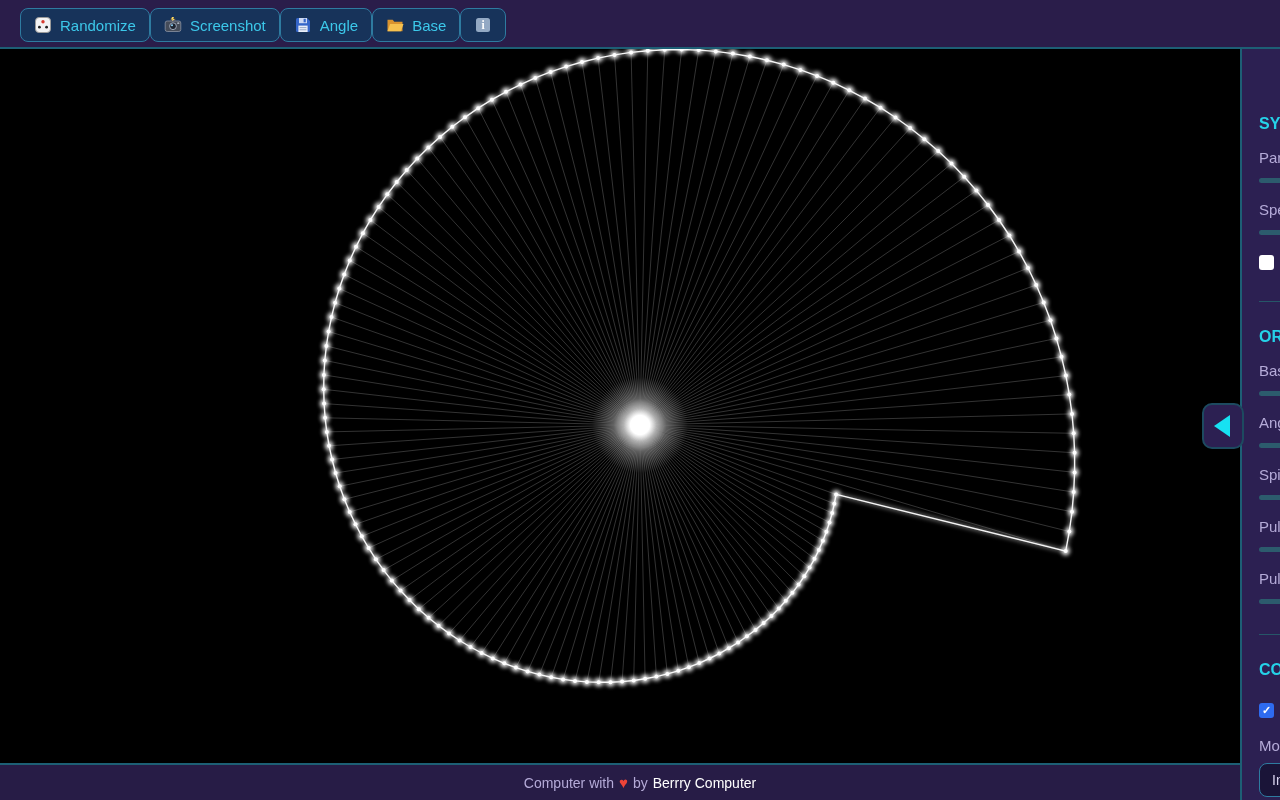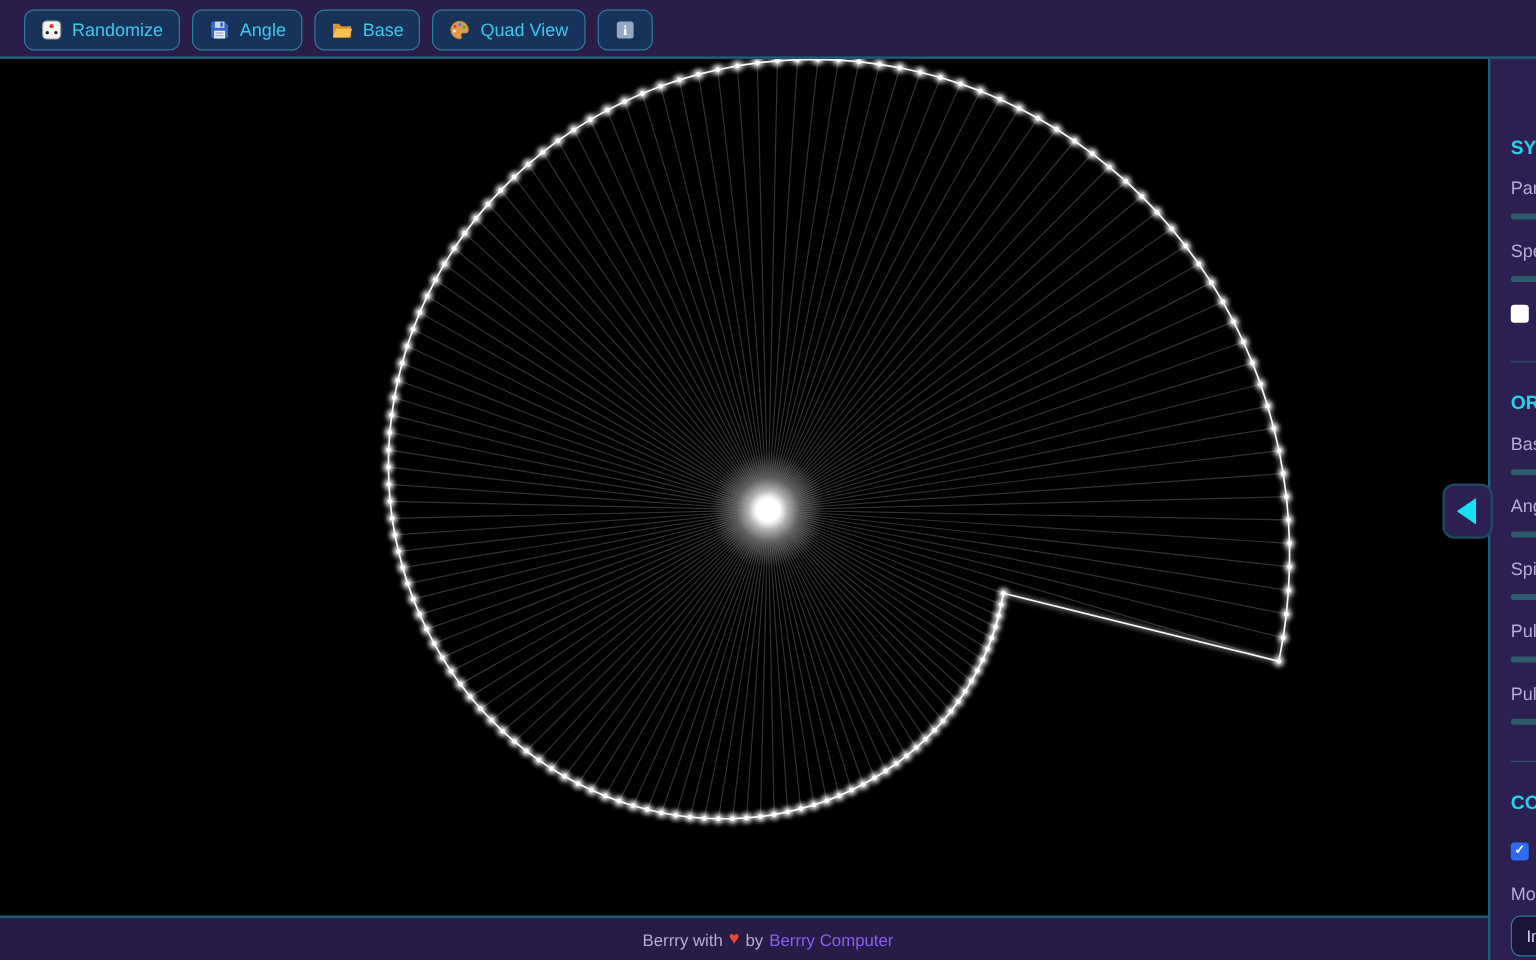--- a/index.html
+++ b/index.html
@@ -3,40 +3,40 @@
 <meta charset="utf-8">
 <style>
   * { margin:0; padding:0; box-sizing:border-box; }
   html,body { width:1280px; height:800px; overflow:hidden; background:#000;
     font-family:"Liberation Sans", sans-serif; }
   .stage { position:relative; width:1280px; height:800px; }
 
   
   .toolbar { position:absolute; left:0; top:0; width:1280px; height:49px;
     background:#2a1d4a; border-bottom:2px solid #1d5f75; z-index:30;
-    display:flex; align-items:flex-start; padding:8px 0 0 20px; gap:10px; }
+    display:flex; align-items:flex-start; padding:8px 0 0 20px; }
   .tb-btn { height:34px; display:inline-flex; align-items:center; gap:8px;
     padding:0 13px; background:#17335a; border:1.5px solid #2e7ba0; border-radius:8px;
     color:#3cc8ea; font-size:15px; font-family:"Liberation Sans", sans-serif;
     cursor:pointer; white-space:nowrap; }
   .tb-btn .icon { display:inline-flex; width:18px; height:18px; }
   .tb-btn.icon-only { padding:0 13px; }
 
   
   .canvas-wrap { position:absolute; left:0; top:49px; width:1240px; height:714px;
     background:#000; z-index:1; }
   .canvas-wrap svg { display:block; }
 
   
   .footer { position:absolute; left:0; top:763px; width:1280px; height:37px;
     background:#271c46; border-top:2px solid #1d5f75; z-index:2;
     display:flex; align-items:center; justify-content:center;
     font-size:14px; color:#b5abd8; gap:5px; }
   .footer .heart { color:#ee4438; font-size:15px; }
-  .footer a { color:#8b5cf6; text-decoration:none; cursor:pointer; }
+  .footer a { color:#ffffff; text-decoration:none; cursor:pointer; }
 
   
   .sidebar { position:absolute; left:1240px; top:49px; width:300px; height:751px;
     background:#2c2052; border-left:2px solid #1d5f75; z-index:10;
     padding:66px 20px 0 17px; color:#b5abd8; overflow:hidden; }
   .sb-heading { color:#25d2e8; font-size:16px; font-weight:bold; margin-bottom:16px; }
   .sb-row { margin-bottom:18px; }
   .sb-label { display:block; font-size:15px; color:#b5abd8; margin-bottom:12px; }
   .sb-track { width:252px; height:5px; background:#2c5b6d; border-radius:3px; cursor:pointer; }
   .sb-check { display:inline-block; width:15px; height:15px; background:#ffffff;
@@ -69,20 +69,33 @@
         <svg viewBox="0 0 18 18" width="18" height="18">
             <rect x="1.5" y="1.5" width="15" height="15" rx="3.5" fill="#f3f3f3" stroke="#9a9a9a"></rect>
             <circle cx="9" cy="5.8" r="1.7" fill="#d63b2f"></circle>
             <circle cx="5.4" cy="11.2" r="1.4" fill="#232323"></circle>
             <circle cx="12.6" cy="11.2" r="1.4" fill="#232323"></circle>
           </svg>
       </span>
       <span>Randomize</span>
     </button>
 
+    <button class="tb-btn">
+      <span class="icon">
+        <svg viewBox="0 0 18 18" width="18" height="18">
+            <rect x="6" y="2.3" width="6" height="4" rx="1" fill="#39404d"></rect>
+            <polygon points="8,1 10,1 9.2,3 11,3 7.6,6 8.6,3.4 7,3.4" fill="#ffd75e"></polygon>
+            <rect x="1.2" y="5" width="15.6" height="10.5" rx="2" fill="#454c59" stroke="#8b93a3" stroke-width="0.8"></rect>
+            <circle cx="9" cy="10.2" r="3.4" fill="#1d2430" stroke="#aab3c5" stroke-width="0.9"></circle>
+            <circle cx="8" cy="9.2" r="1" fill="#8fd8ff"></circle>
+            <rect x="13.2" y="6.4" width="2.2" height="1.4" rx="0.5" fill="#c9d1de"></rect>
+          </svg>
+      </span>
+      <span>Screenshot</span>
+    </button>
 
     <button class="tb-btn">
       <span class="icon">
         <svg viewBox="0 0 18 18" width="18" height="18">
             <path d="M2 3.5 Q2 2 3.5 2 H13 L16 5 V14.5 Q16 16 14.5 16 H3.5 Q2 16 2 14.5 Z" fill="#3566c9"></path>
             <rect x="5" y="2" width="8" height="5.2" fill="#cdd9f3"></rect>
             <rect x="9.6" y="2.8" width="2.2" height="3.5" fill="#3566c9"></rect>
             <rect x="4.4" y="9.6" width="9.2" height="6.4" fill="#e9eef9"></rect>
             <rect x="5.6" y="11" width="6.8" height="1.1" fill="#9fb0cc"></rect>
             <rect x="5.6" y="13.2" width="6.8" height="1.1" fill="#9fb0cc"></rect>
@@ -94,32 +107,20 @@
     <button class="tb-btn">
       <span class="icon">
         <svg viewBox="0 0 18 18" width="18" height="18">
             <path d="M1.5 3.8 h5.2 l1.6 2 h8.2 v9.4 h-15 z" fill="#d9932f"></path>
             <path d="M1.5 15.2 l2.6 -7.2 h13.4 l-2.6 7.2 z" fill="#f6c14f"></path>
           </svg>
       </span>
       <span>Base</span>
     </button>
 
-    <button class="tb-btn">
-      <span class="icon">
-        <svg viewBox="0 0 18 18" width="18" height="18">
-            <path d="M9 1.6 a7.4 7.4 0 1 0 0 14.8 c1.7 0 2.1 -1.1 1.4 -2.2 -0.8 -1.3 0.1 -2.6 1.7 -2.6 h1.9 c1.5 0 2.4 -1 2.4 -2.6 A7.4 7.4 0 0 0 9 1.6 z" fill="#e09a4e" stroke="#b97a33" stroke-width="0.6"></path>
-            <circle cx="5.2" cy="6" r="1.3" fill="#d6452f"></circle>
-            <circle cx="9.2" cy="4.4" r="1.3" fill="#3f7fd0"></circle>
-            <circle cx="12.8" cy="6.4" r="1.3" fill="#4ca64c"></circle>
-            <circle cx="4.6" cy="9.8" r="1.3" fill="#f4f0e6"></circle>
-          </svg>
-      </span>
-      <span>Quad View</span>
-    </button>
 
     <button class="tb-btn icon-only">
       <span class="icon">
         <svg viewBox="0 0 18 18" width="18" height="18">
             <rect x="2" y="2" width="14" height="14" rx="2.5" fill="#93a9c4"></rect>
             <text x="9" y="13.2" font-size="11.5" fill="#ffffff" font-family="Liberation Serif, serif" font-weight="bold" text-anchor="middle">i</text>
           </svg>
       </span>
     </button>
   </div>
@@ -565,21 +566,21 @@
           <circle cx="1072.0" cy="462.8" r="2"></circle>
           <circle cx="1069.3" cy="482.5" r="2"></circle>
           <circle cx="1065.7" cy="502.1" r="2"></circle>
         </g>
         <circle cx="640" cy="376" r="48" fill="url(#cg)"></circle>
         <circle cx="640" cy="376" r="9.5" fill="#fff"></circle>
       </svg>
   </div>
 
   <div class="footer">
-    <span>Berrry with</span>
+    <span>Computer with</span>
     <span class="heart">♥</span>
     <span>by</span>
     <a href="#">Berrry Computer</a>
   </div>
 
   <aside class="sidebar">
 
     <div class="sb-heading">SYSTEM</div>
 
     <div class="sb-row">

